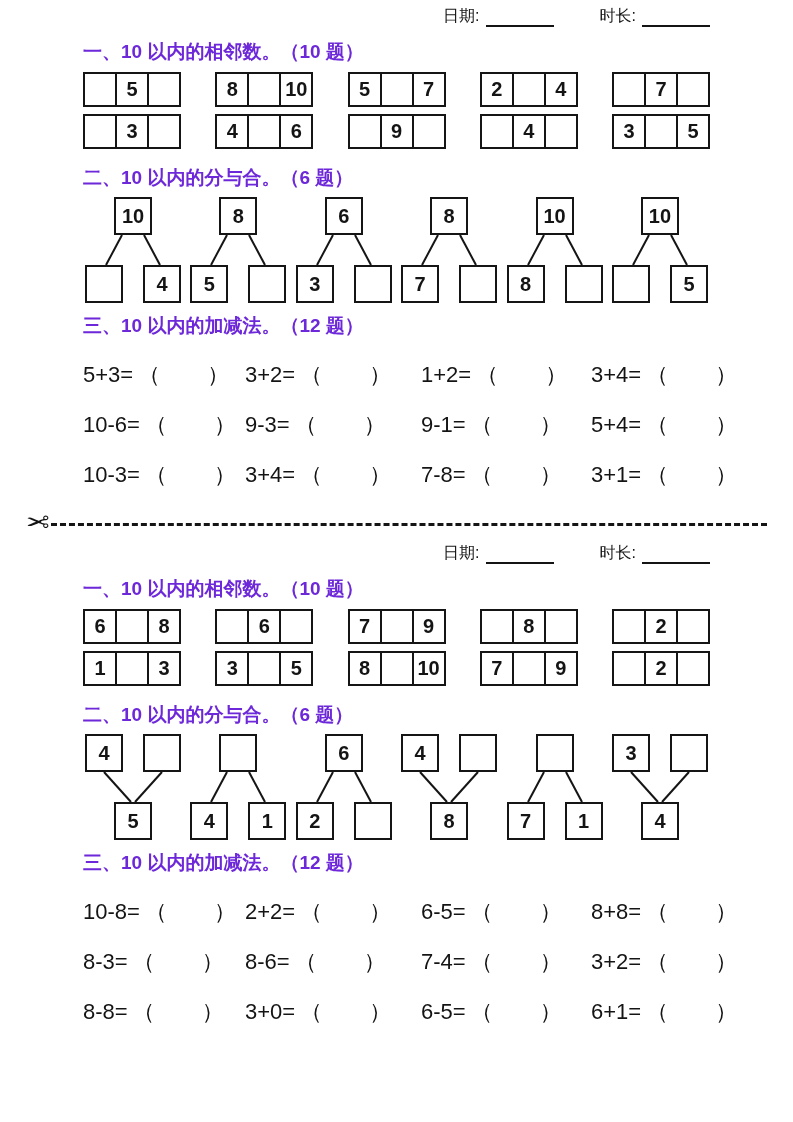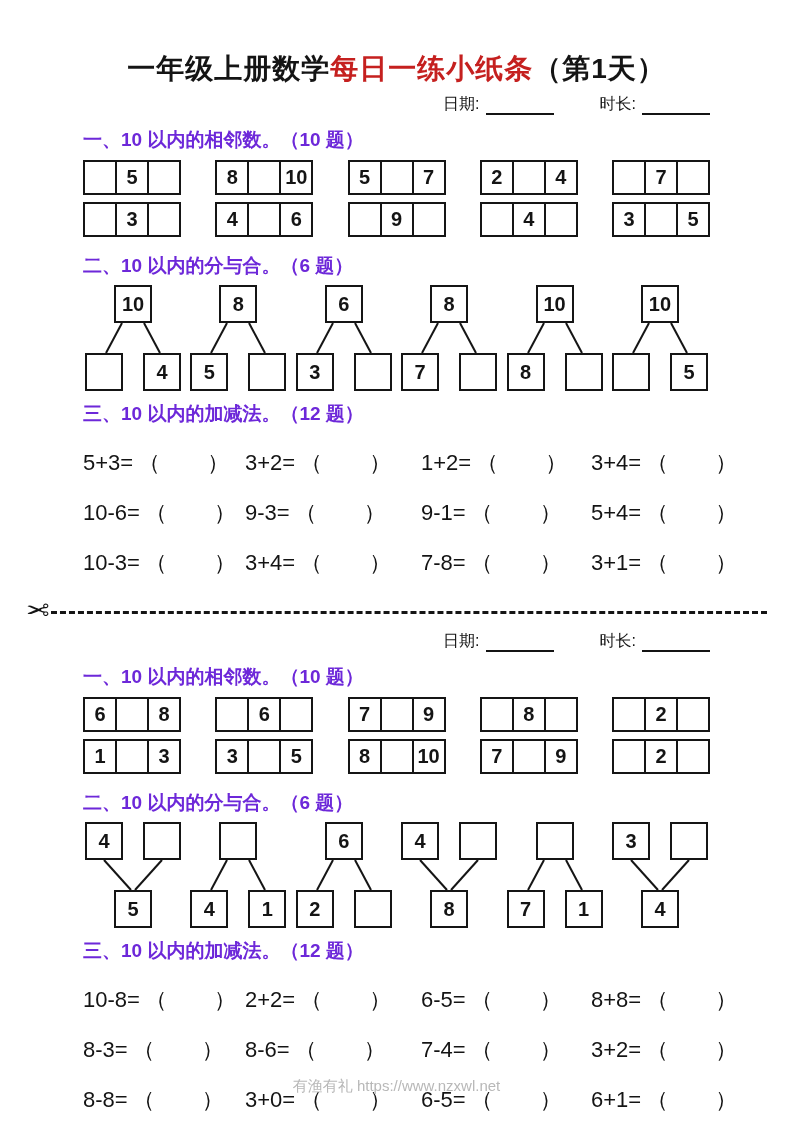--- a/index.html
+++ b/index.html
@@ -54,21 +54,20 @@
 
   .footer { position:absolute; left:0; right:0; bottom:26px; text-align:center; color:#b8b8b8; font-size:15px; }
 </style>
 </head>
 <body>
 
 <div class="page">
   <div class="content">
 
     <div class="day day--first">
-      <h1 class="day-title"><span>一年级上册数学</span><span class="red">每日一练小纸条</span><span>（第1天）</span></h1>
       <div class="date-row">
         <div class="date-item">
           <span>日期:</span>
           <span class="blank-line"></span>
         </div>
         <div class="date-item">
           <span>时长:</span>
           <span class="blank-line"></span>
         </div>
       </div>
@@ -431,14 +430,13 @@
             </div>
             <div class="problem">
               <span class="expr">6+1=</span>
               <span class="ans-blank">（　　）</span>
             </div>
           </div>
         </div>
     </div>
   </div>
 
-  <div class="footer">有渔有礼 https://www.nzxwl.net</div>
 </div>
 
 </body></html>

